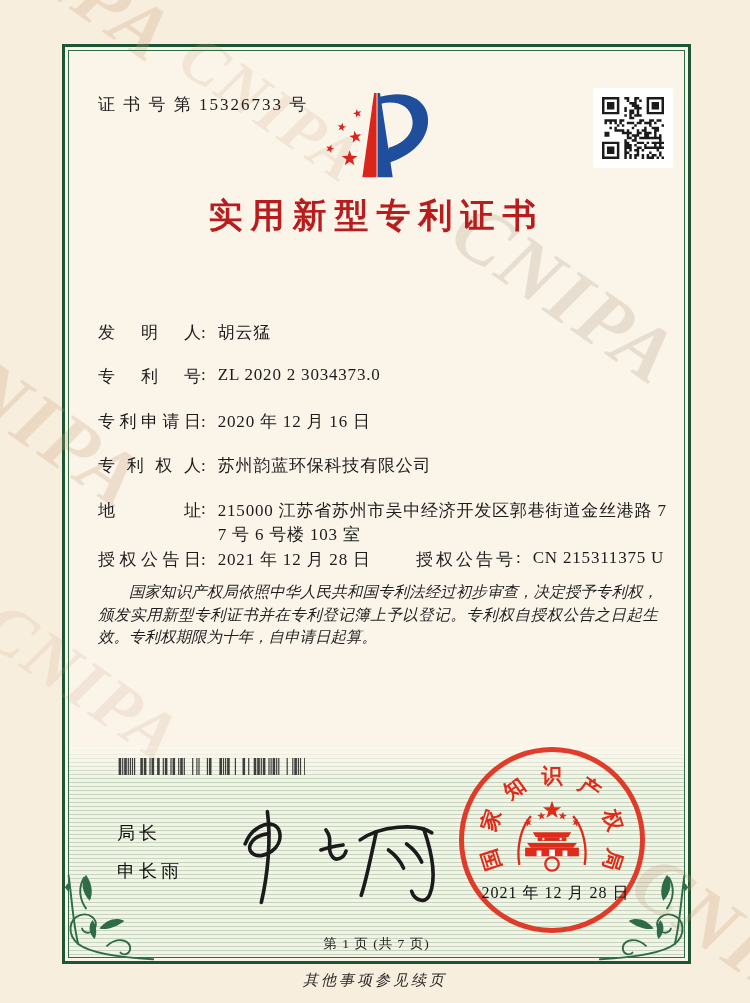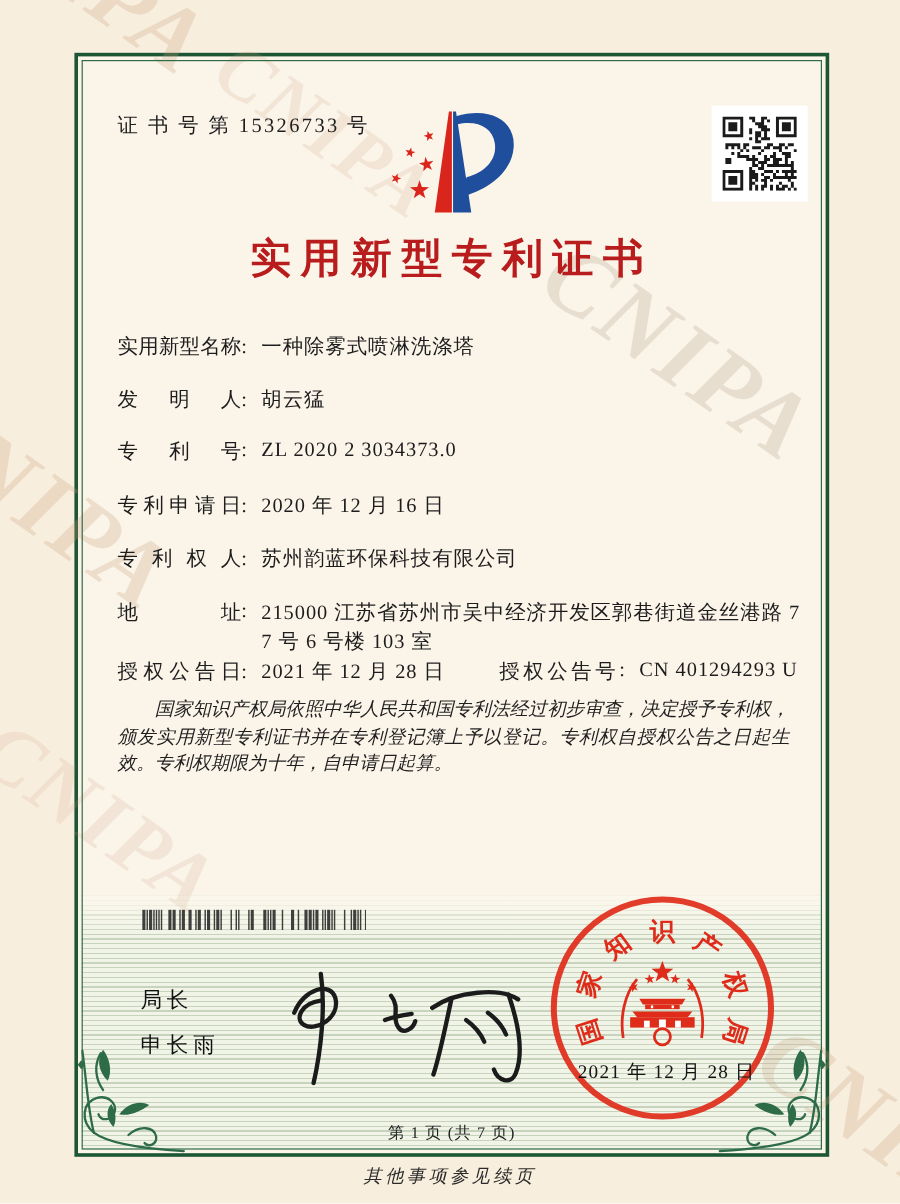--- a/index.html
+++ b/index.html
@@ -124,42 +124,39 @@
       </svg>
 
       <div class="qr-patch">
         <svg width="62" height="62" viewBox="0 0 60 60" style="background:#fff">
             <path d="M21.60,0.00h2.40v2.40h-2.40zM24.00,0.00h2.40v2.40h-2.40zM31.20,0.00h2.40v2.40h-2.40zM33.60,0.00h2.40v2.40h-2.40zM24.00,2.40h2.40v2.40h-2.40zM31.20,2.40h2.40v2.40h-2.40zM36.00,2.40h2.40v2.40h-2.40zM26.40,4.80h2.40v2.40h-2.40zM28.80,4.80h2.40v2.40h-2.40zM31.20,4.80h2.40v2.40h-2.40zM28.80,7.20h2.40v2.40h-2.40zM31.20,7.20h2.40v2.40h-2.40zM33.60,7.20h2.40v2.40h-2.40zM21.60,9.60h2.40v2.40h-2.40zM31.20,9.60h2.40v2.40h-2.40zM33.60,9.60h2.40v2.40h-2.40zM36.00,9.60h2.40v2.40h-2.40zM21.60,12.00h2.40v2.40h-2.40zM26.40,12.00h2.40v2.40h-2.40zM28.80,12.00h2.40v2.40h-2.40zM33.60,12.00h2.40v2.40h-2.40zM26.40,14.40h2.40v2.40h-2.40zM28.80,14.40h2.40v2.40h-2.40zM33.60,14.40h2.40v2.40h-2.40zM21.60,16.80h2.40v2.40h-2.40zM26.40,16.80h2.40v2.40h-2.40zM31.20,16.80h2.40v2.40h-2.40zM33.60,16.80h2.40v2.40h-2.40zM36.00,16.80h2.40v2.40h-2.40zM26.40,19.20h2.40v2.40h-2.40zM28.80,19.20h2.40v2.40h-2.40zM2.40,21.60h2.40v2.40h-2.40zM4.80,21.60h2.40v2.40h-2.40zM7.20,21.60h2.40v2.40h-2.40zM9.60,21.60h2.40v2.40h-2.40zM12.00,21.60h2.40v2.40h-2.40zM16.80,21.60h2.40v2.40h-2.40zM19.20,21.60h2.40v2.40h-2.40zM36.00,21.60h2.40v2.40h-2.40zM38.40,21.60h2.40v2.40h-2.40zM45.60,21.60h2.40v2.40h-2.40zM48.00,21.60h2.40v2.40h-2.40zM52.80,21.60h2.40v2.40h-2.40zM55.20,21.60h2.40v2.40h-2.40zM2.40,24.00h2.40v2.40h-2.40zM7.20,24.00h2.40v2.40h-2.40zM12.00,24.00h2.40v2.40h-2.40zM16.80,24.00h2.40v2.40h-2.40zM24.00,24.00h2.40v2.40h-2.40zM26.40,24.00h2.40v2.40h-2.40zM28.80,24.00h2.40v2.40h-2.40zM33.60,24.00h2.40v2.40h-2.40zM36.00,24.00h2.40v2.40h-2.40zM40.80,24.00h2.40v2.40h-2.40zM43.20,24.00h2.40v2.40h-2.40zM45.60,24.00h2.40v2.40h-2.40zM50.40,24.00h2.40v2.40h-2.40zM14.40,26.40h2.40v2.40h-2.40zM19.20,26.40h2.40v2.40h-2.40zM31.20,26.40h2.40v2.40h-2.40zM45.60,26.40h2.40v2.40h-2.40zM57.60,26.40h2.40v2.40h-2.40zM7.20,28.80h2.40v2.40h-2.40zM12.00,28.80h2.40v2.40h-2.40zM28.80,28.80h2.40v2.40h-2.40zM40.80,28.80h2.40v2.40h-2.40zM48.00,28.80h2.40v2.40h-2.40zM50.40,28.80h2.40v2.40h-2.40zM52.80,28.80h2.40v2.40h-2.40zM12.00,31.20h2.40v2.40h-2.40zM14.40,31.20h2.40v2.40h-2.40zM16.80,31.20h2.40v2.40h-2.40zM19.20,31.20h2.40v2.40h-2.40zM24.00,31.20h2.40v2.40h-2.40zM33.60,31.20h2.40v2.40h-2.40zM38.40,31.20h2.40v2.40h-2.40zM40.80,31.20h2.40v2.40h-2.40zM50.40,31.20h2.40v2.40h-2.40zM52.80,31.20h2.40v2.40h-2.40zM2.40,33.60h2.40v2.40h-2.40zM4.80,33.60h2.40v2.40h-2.40zM19.20,33.60h2.40v2.40h-2.40zM21.60,33.60h2.40v2.40h-2.40zM24.00,33.60h2.40v2.40h-2.40zM26.40,33.60h2.40v2.40h-2.40zM33.60,33.60h2.40v2.40h-2.40zM36.00,33.60h2.40v2.40h-2.40zM40.80,33.60h2.40v2.40h-2.40zM43.20,33.60h2.40v2.40h-2.40zM45.60,33.60h2.40v2.40h-2.40zM50.40,33.60h2.40v2.40h-2.40zM2.40,36.00h2.40v2.40h-2.40zM4.80,36.00h2.40v2.40h-2.40zM24.00,36.00h2.40v2.40h-2.40zM28.80,36.00h2.40v2.40h-2.40zM31.20,36.00h2.40v2.40h-2.40zM33.60,36.00h2.40v2.40h-2.40zM40.80,36.00h2.40v2.40h-2.40zM43.20,36.00h2.40v2.40h-2.40zM50.40,36.00h2.40v2.40h-2.40zM55.20,36.00h2.40v2.40h-2.40zM24.00,38.40h2.40v2.40h-2.40zM26.40,38.40h2.40v2.40h-2.40zM31.20,38.40h2.40v2.40h-2.40zM36.00,38.40h2.40v2.40h-2.40zM38.40,38.40h2.40v2.40h-2.40zM40.80,38.40h2.40v2.40h-2.40zM43.20,38.40h2.40v2.40h-2.40zM45.60,38.40h2.40v2.40h-2.40zM48.00,38.40h2.40v2.40h-2.40zM50.40,38.40h2.40v2.40h-2.40zM52.80,38.40h2.40v2.40h-2.40zM55.20,38.40h2.40v2.40h-2.40zM21.60,40.80h2.40v2.40h-2.40zM28.80,40.80h2.40v2.40h-2.40zM31.20,40.80h2.40v2.40h-2.40zM55.20,40.80h2.40v2.40h-2.40zM21.60,43.20h2.40v2.40h-2.40zM24.00,43.20h2.40v2.40h-2.40zM33.60,43.20h2.40v2.40h-2.40zM36.00,43.20h2.40v2.40h-2.40zM38.40,43.20h2.40v2.40h-2.40zM43.20,43.20h2.40v2.40h-2.40zM48.00,43.20h2.40v2.40h-2.40zM50.40,43.20h2.40v2.40h-2.40zM52.80,43.20h2.40v2.40h-2.40zM55.20,43.20h2.40v2.40h-2.40zM57.60,43.20h2.40v2.40h-2.40zM21.60,45.60h2.40v2.40h-2.40zM24.00,45.60h2.40v2.40h-2.40zM26.40,45.60h2.40v2.40h-2.40zM31.20,45.60h2.40v2.40h-2.40zM40.80,45.60h2.40v2.40h-2.40zM50.40,45.60h2.40v2.40h-2.40zM55.20,45.60h2.40v2.40h-2.40zM21.60,48.00h2.40v2.40h-2.40zM24.00,48.00h2.40v2.40h-2.40zM26.40,48.00h2.40v2.40h-2.40zM33.60,48.00h2.40v2.40h-2.40zM36.00,48.00h2.40v2.40h-2.40zM40.80,48.00h2.40v2.40h-2.40zM43.20,48.00h2.40v2.40h-2.40zM45.60,48.00h2.40v2.40h-2.40zM48.00,48.00h2.40v2.40h-2.40zM50.40,48.00h2.40v2.40h-2.40zM52.80,48.00h2.40v2.40h-2.40zM55.20,48.00h2.40v2.40h-2.40zM57.60,48.00h2.40v2.40h-2.40zM21.60,50.40h2.40v2.40h-2.40zM26.40,50.40h2.40v2.40h-2.40zM31.20,50.40h2.40v2.40h-2.40zM33.60,50.40h2.40v2.40h-2.40zM38.40,50.40h2.40v2.40h-2.40zM52.80,50.40h2.40v2.40h-2.40zM21.60,52.80h2.40v2.40h-2.40zM24.00,52.80h2.40v2.40h-2.40zM33.60,52.80h2.40v2.40h-2.40zM45.60,52.80h2.40v2.40h-2.40zM55.20,52.80h2.40v2.40h-2.40zM21.60,55.20h2.40v2.40h-2.40zM26.40,55.20h2.40v2.40h-2.40zM31.20,55.20h2.40v2.40h-2.40zM33.60,55.20h2.40v2.40h-2.40zM38.40,55.20h2.40v2.40h-2.40zM43.20,55.20h2.40v2.40h-2.40zM48.00,55.20h2.40v2.40h-2.40zM50.40,55.20h2.40v2.40h-2.40zM55.20,55.20h2.40v2.40h-2.40zM21.60,57.60h2.40v2.40h-2.40zM26.40,57.60h2.40v2.40h-2.40zM31.20,57.60h2.40v2.40h-2.40zM38.40,57.60h2.40v2.40h-2.40zM43.20,57.60h2.40v2.40h-2.40zM45.60,57.60h2.40v2.40h-2.40zM48.00,57.60h2.40v2.40h-2.40zM52.80,57.60h2.40v2.40h-2.40zM57.60,57.60h2.40v2.40h-2.40zM0,0h16.8v16.8h-16.8zM2.4,2.4v12h12v-12zM4.8,4.8h7.199999999999999v7.199999999999999h-7.199999999999999zM43.199999999999996,0h16.8v16.8h-16.8zM45.6,2.4v12h12v-12zM48,4.8h7.199999999999999v7.199999999999999h-7.199999999999999zM0,43.199999999999996h16.8v16.8h-16.8zM2.4,45.6v12h12v-12zM4.8,48h7.199999999999999v7.199999999999999h-7.199999999999999z" fill="#1b1b1b" fill-rule="evenodd"></path>
           </svg>
       </div>
 
       <div class="title">实用新型专利证书</div>
 
-      <div class="frow" style="top:230px">
-        <span class="flabel">实用新型名称</span><span class="fcolon">:</span><span class="fvalue">一种除雾式喷淋洗涤塔</span>
-      </div>
       <div class="frow" style="top:274px">
         <span class="flabel">发明人</span><span class="fcolon">:</span><span class="fvalue">胡云猛</span>
       </div>
       <div class="frow" style="top:318px">
         <span class="flabel">专利号</span><span class="fcolon">:</span><span class="fvalue">ZL 2020 2 3034373.0</span>
       </div>
       <div class="frow" style="top:363px">
         <span class="flabel">专利申请日</span><span class="fcolon">:</span><span class="fvalue">2020 年 12 月 16 日</span>
       </div>
       <div class="frow" style="top:407px">
         <span class="flabel">专利权人</span><span class="fcolon">:</span><span class="fvalue">苏州韵蓝环保科技有限公司</span>
       </div>
       <div class="frow" style="top:452px">
         <span class="flabel">地址</span><span class="fcolon">:</span><span class="fvalue block"><span>215000 江苏省苏州市吴中经济开发区郭巷街道金丝港路 7</span><br><span>7 号 6 号楼 103 室</span></span>
       </div>
       <div class="frow" style="top:501px">
         <span class="flabel">授权公告日</span><span class="fcolon">:</span><span class="fvalue">2021 年 12 月 28 日</span>
         <span class="grant-no">
-          <span class="flabel" style="width:auto;letter-spacing:3px">授权公告号</span><span class="fcolon">:</span><span class="fvalue">CN 401294293 U</span>
+          <span class="flabel" style="width:auto;letter-spacing:3px">授权公告号</span><span class="fcolon">:</span><span class="fvalue">CN 215311375 U</span>
         </span>
       </div>
 
       <div class="body-text">
         <p>国家知识产权局依照中华人民共和国专利法经过初步审查，决定授予专利权，颁发实用新型专利证书并在专利登记簿上予以登记。专利权自授权公告之日起生效。专利权期限为十年，自申请日起算。</p>
       </div>
 
       <svg class="barcode" viewBox="0 0 192 17" preserveAspectRatio="none">
           <rect x="5.6" y="0" width="2.6" height="17" fill="#2c2c2c"></rect>
           <rect x="9.1" y="0" width="1.2" height="17" fill="#2c2c2c"></rect>

